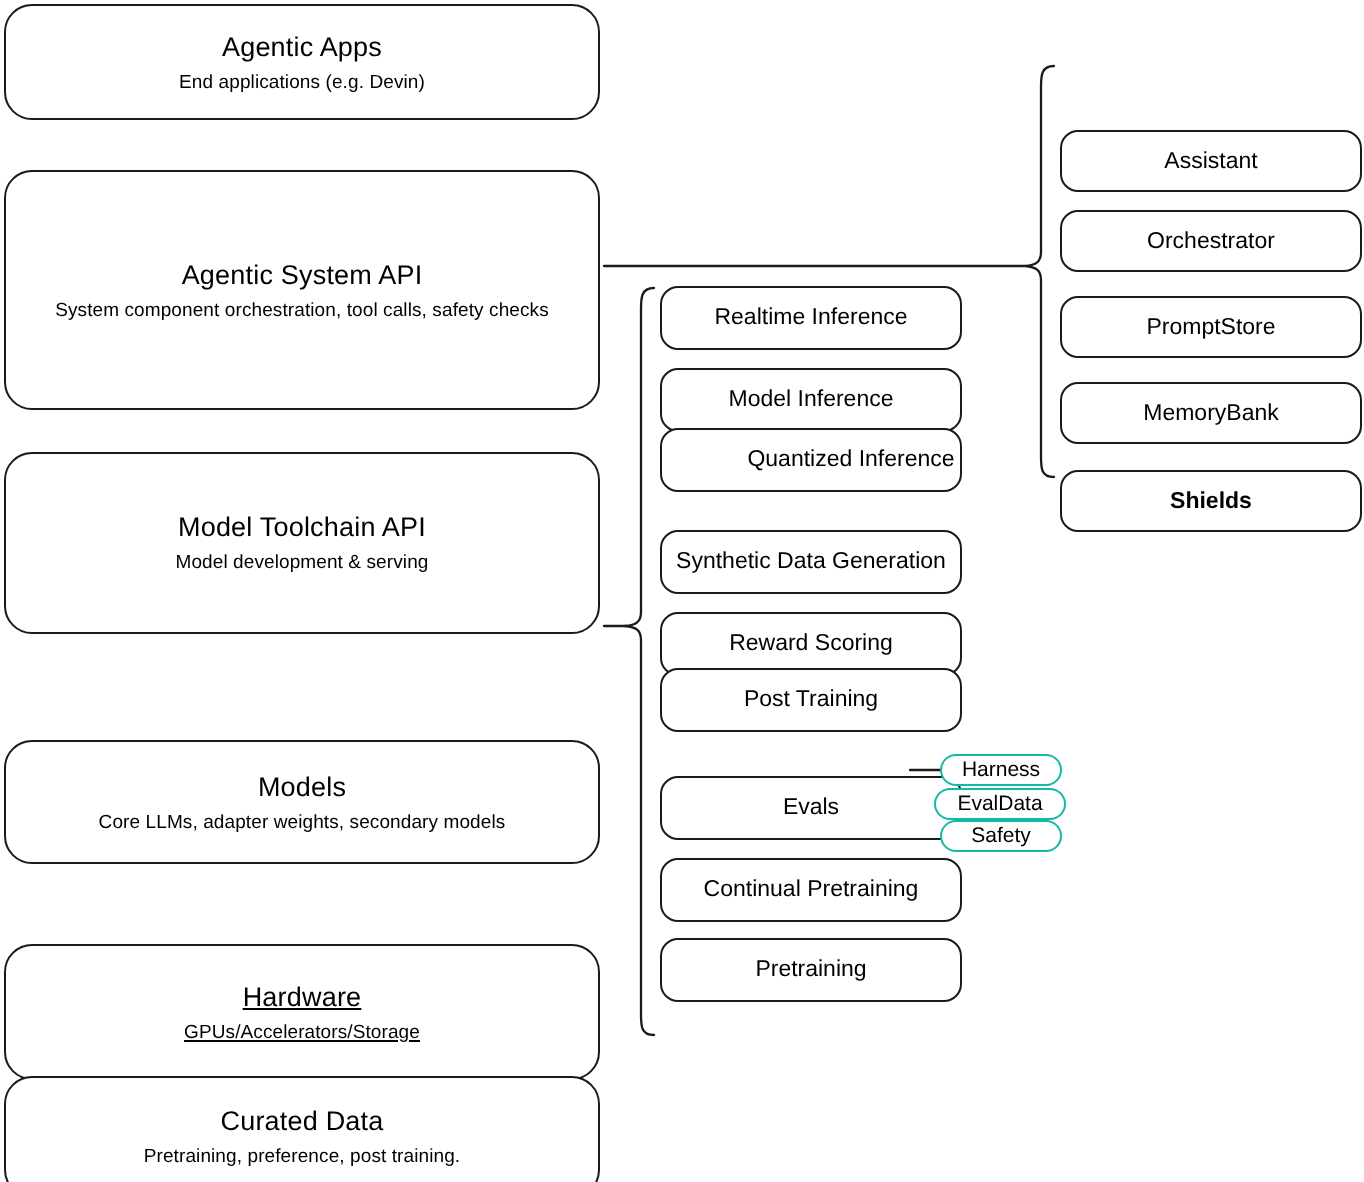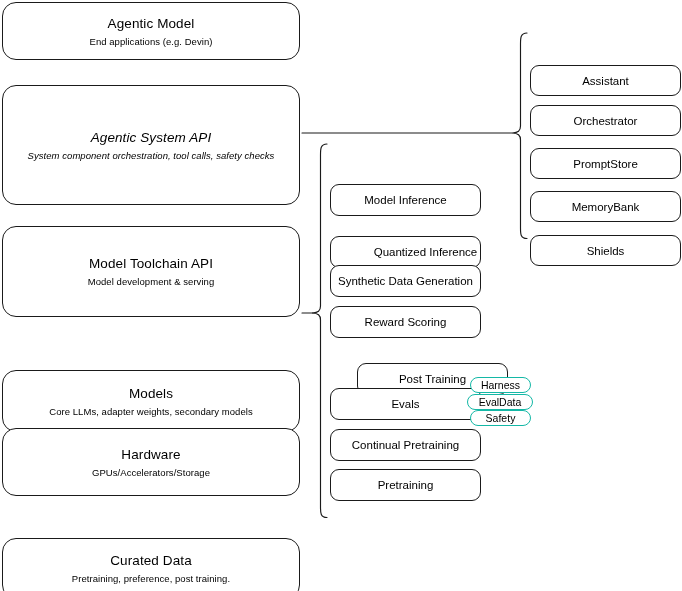--- a/index.html
+++ b/index.html
@@ -112,62 +112,65 @@
                C320.5,513 320.5,517.5 327,517.5"></path>
 
       <path d="M302,313 L313,313"></path>
 
       <path d="M455,385 L472,385"></path>
       <path d="M455,418 L472,418"></path>
     </g>
   </svg>
 
   <div class="node layer nodewrap" style="top:2px; height:58px;">
-    <div class="title">Agentic Model</div>
+    <div class="title">Agentic Apps</div>
     <div class="subtitle">End applications (e.g. Devin)</div>
   </div>
 
-  <div class="node layer nodewrap" style="top:85px; height:120px;font-style:italic;">
+  <div class="node layer nodewrap" style="top:85px; height:120px;">
     <div class="title">Agentic System API</div>
     <div class="subtitle">System component orchestration, tool calls, safety checks</div>
   </div>
 
   <div class="node layer nodewrap" style="top:226px; height:91px;">
     <div class="title">Model Toolchain API</div>
     <div class="subtitle">Model development &amp; serving</div>
   </div>
 
   <div class="node layer nodewrap" style="top:370px; height:62px;">
     <div class="title">Models</div>
     <div class="subtitle">Core LLMs, adapter weights, secondary models</div>
   </div>
 
-  <div class="node layer nodewrap" style="top:428px; height:68px;">
+  <div class="node layer nodewrap" style="top:472px; height:68px;text-decoration:underline;">
     <div class="title">Hardware</div>
     <div class="subtitle">GPUs/Accelerators/Storage</div>
   </div>
 
   <div class="node layer nodewrap" style="top:519px; height:61px;margin-top:19px;">
     <div class="title">Curated Data</div>
     <div class="subtitle">Pretraining, preference, post training.</div>
   </div>
 
+  <div class="node mid-node nodewrap" style="top:143px;">
+    <span>Realtime Inference</span>
+  </div>
   <div class="node mid-node nodewrap" style="top:184px;">
     <span>Model Inference</span>
   </div>
-  <div class="node mid-node nodewrap" style="top:236px;padding-left:40px;">
+  <div class="node mid-node nodewrap" style="top:214px;padding-left:40px;">
     <span>Quantized Inference</span>
   </div>
   <div class="node mid-node nodewrap" style="top:265px;">
     <span>Synthetic Data Generation</span>
   </div>
   <div class="node mid-node nodewrap" style="top:306px;">
     <span>Reward Scoring</span>
   </div>
-  <div class="node mid-node nodewrap" style="top:363px;margin-left:27px;">
+  <div class="node mid-node nodewrap" style="top:334px;">
     <span>Post Training</span>
   </div>
   <div class="node mid-node nodewrap" style="top:388px;">
     <span>Evals</span>
   </div>
   <div class="node mid-node nodewrap" style="top:429px;">
     <span>Continual Pretraining</span>
   </div>
   <div class="node mid-node nodewrap" style="top:469px;">
     <span>Pretraining</span>
@@ -188,17 +191,17 @@
   </div>
   <div class="node right-node nodewrap" style="top:75px;">
     <span>Orchestrator</span>
   </div>
   <div class="node right-node nodewrap" style="top:118px;">
     <span>PromptStore</span>
   </div>
   <div class="node right-node nodewrap" style="top:161px;">
     <span>MemoryBank</span>
   </div>
-  <div class="node right-node nodewrap" style="top:205px;">
+  <div class="node right-node nodewrap" style="top:205px;font-weight:bold;">
     <span>Shields</span>
   </div>
 
 </div>
 
 </body></html>

